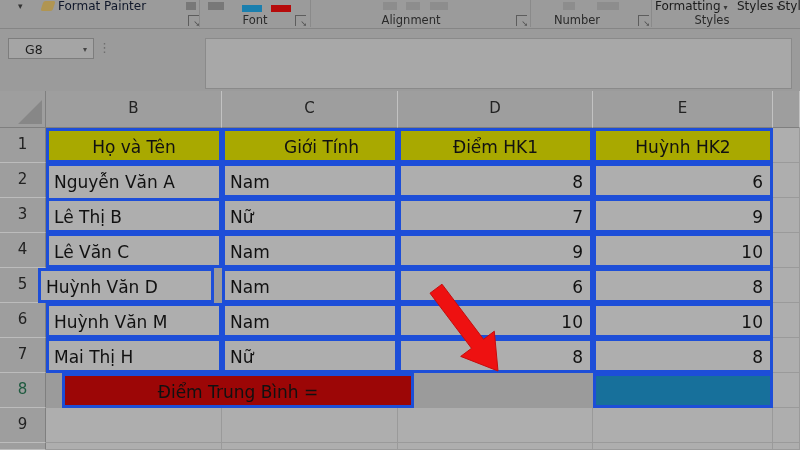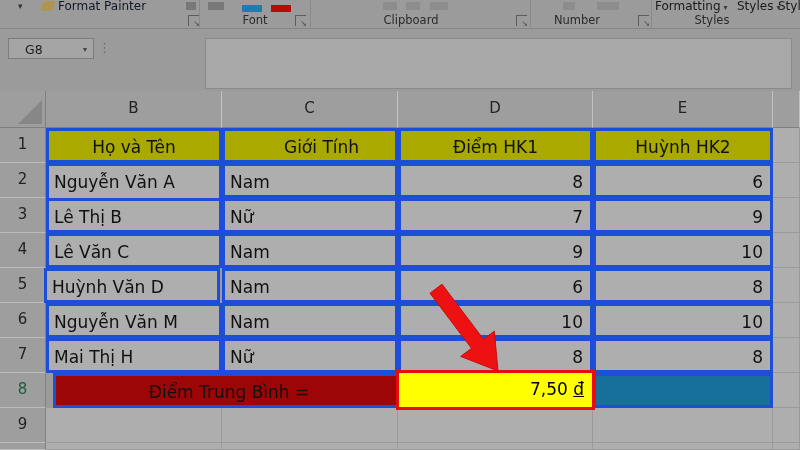--- a/index.html
+++ b/index.html
@@ -85,21 +85,21 @@
       <span>Formatting</span><span class="caret">▾</span>
     </span>
     <span class="styles-btn" style="left:737px;">
       <span>Styles</span><span class="caret">▾</span>
     </span>
     <span class="styles-btn" style="left:778px;">
       <span>Styles</span>
     </span>
 
     <span class="group-label" style="left:215px;width:80px;">Font</span>
-    <span class="group-label" style="left:371px;width:80px;">Clipboard</span>
+    <span class="group-label" style="left:371px;width:80px;">Alignment</span>
     <span class="group-label" style="left:537px;width:80px;">Number</span>
     <span class="group-label" style="left:672px;width:80px;">Styles</span>
 
     <span class="launcher" style="left:188px;">
         <span>↘</span>
       </span>
     <span class="launcher" style="left:295px;">
         <span>↘</span>
       </span>
     <span class="launcher" style="left:516px;">
@@ -158,48 +158,43 @@
       <div class="cell tbl right" style="left: 398px; top: 163px; width: 195px; height: 35px; line-height: 33px;">8</div>
       <div class="cell tbl right" style="left: 593px; top: 163px; width: 180px; height: 35px; line-height: 33px;">6</div>
       <div class="cell tbl left" style="left: 46px; top: 198px; width: 176px; height: 35px; line-height: 33px;">Lê Thị B</div>
       <div class="cell tbl left" style="left: 222px; top: 198px; width: 176px; height: 35px; line-height: 33px;">Nữ</div>
       <div class="cell tbl right" style="left: 398px; top: 198px; width: 195px; height: 35px; line-height: 33px;">7</div>
       <div class="cell tbl right" style="left: 593px; top: 198px; width: 180px; height: 35px; line-height: 33px;">9</div>
       <div class="cell tbl left" style="left: 46px; top: 233px; width: 176px; height: 35px; line-height: 33px;">Lê Văn C</div>
       <div class="cell tbl left" style="left: 222px; top: 233px; width: 176px; height: 35px; line-height: 33px;">Nam</div>
       <div class="cell tbl right" style="left: 398px; top: 233px; width: 195px; height: 35px; line-height: 33px;">9</div>
       <div class="cell tbl right" style="left: 593px; top: 233px; width: 180px; height: 35px; line-height: 33px;">10</div>
-      <div class="cell tbl left" style="left: 44px; top: 268px; width: 176px; height: 35px; line-height: 33px;">Huỳnh Văn D</div>
+      <div class="cell tbl left" style="left: 38px; top: 268px; width: 176px; height: 35px; line-height: 33px;">Huỳnh Văn D</div>
       <div class="cell tbl left" style="left: 222px; top: 268px; width: 176px; height: 35px; line-height: 33px;">Nam</div>
       <div class="cell tbl right" style="left: 398px; top: 268px; width: 195px; height: 35px; line-height: 33px;">6</div>
       <div class="cell tbl right" style="left: 593px; top: 268px; width: 180px; height: 35px; line-height: 33px;">8</div>
-      <div class="cell tbl left" style="left: 46px; top: 303px; width: 176px; height: 35px; line-height: 33px;">Nguyễn Văn M</div>
+      <div class="cell tbl left" style="left: 46px; top: 303px; width: 176px; height: 35px; line-height: 33px;">Huỳnh Văn M</div>
       <div class="cell tbl left" style="left: 222px; top: 303px; width: 176px; height: 35px; line-height: 33px;">Nam</div>
       <div class="cell tbl right" style="left: 398px; top: 303px; width: 195px; height: 35px; line-height: 33px;">10</div>
       <div class="cell tbl right" style="left: 593px; top: 303px; width: 180px; height: 35px; line-height: 33px;">10</div>
       <div class="cell tbl left" style="left: 46px; top: 338px; width: 176px; height: 35px; line-height: 33px;">Mai Thị H</div>
       <div class="cell tbl left" style="left: 222px; top: 338px; width: 176px; height: 35px; line-height: 33px;">Nữ</div>
       <div class="cell tbl right" style="left: 398px; top: 338px; width: 195px; height: 35px; line-height: 33px;">8</div>
       <div class="cell tbl right" style="left: 593px; top: 338px; width: 180px; height: 35px; line-height: 33px;">8</div>
-      <div class="cell tbl sum-label" style="left: 53px; top: 373px; width: 352px; height: 35px; line-height: 33px;">Điểm Trung Bình =</div>
+      <div class="cell tbl sum-label" style="left: 62px; top: 373px; width: 352px; height: 35px; line-height: 33px;">Điểm Trung Bình =</div>
       <div class="cell tbl sum-blue" style="left: 593px; top: 373px; width: 180px; height: 35px; line-height: 33px;"></div>
       <div class="cell empty" style="left: 46px; top: 408px; width: 176px; height: 35px; line-height: 33px;"></div>
       <div class="cell empty" style="left: 222px; top: 408px; width: 176px; height: 35px; line-height: 33px;"></div>
       <div class="cell empty" style="left: 398px; top: 408px; width: 195px; height: 35px; line-height: 33px;"></div>
       <div class="cell empty" style="left: 593px; top: 408px; width: 180px; height: 35px; line-height: 33px;"></div>
       <div class="cell empty" style="left: 773px; top: 408px; width: 27px; height: 35px; line-height: 33px;"></div>
       <div class="cell empty" style="left: 46px; top: 443px; width: 176px; height: 7px; line-height: 5px;"></div>
       <div class="cell empty" style="left: 222px; top: 443px; width: 176px; height: 7px; line-height: 5px;"></div>
       <div class="cell empty" style="left: 398px; top: 443px; width: 195px; height: 7px; line-height: 5px;"></div>
       <div class="cell empty" style="left: 593px; top: 443px; width: 180px; height: 7px; line-height: 5px;"></div>
       <div class="cell empty" style="left: 773px; top: 443px; width: 27px; height: 7px; line-height: 5px;"></div>
     </div>
 
-  <div class="d8-highlight">
-    <span>7,50</span>
-    <span> </span>
-    <span class="cur">đ</span>
-  </div>
 
   <svg class="arrow-layer" viewBox="0 0 800 450">
     <polygon id="red-arrow" points="430,293.2 471.5,348.3 460.7,356.4 498,371 494.3,331.2 483.5,339.3 442,284.2" fill="#ee1111" stroke="#c50d0d" stroke-width="1"></polygon>
   </svg>
 </div>
 
 </body></html>

